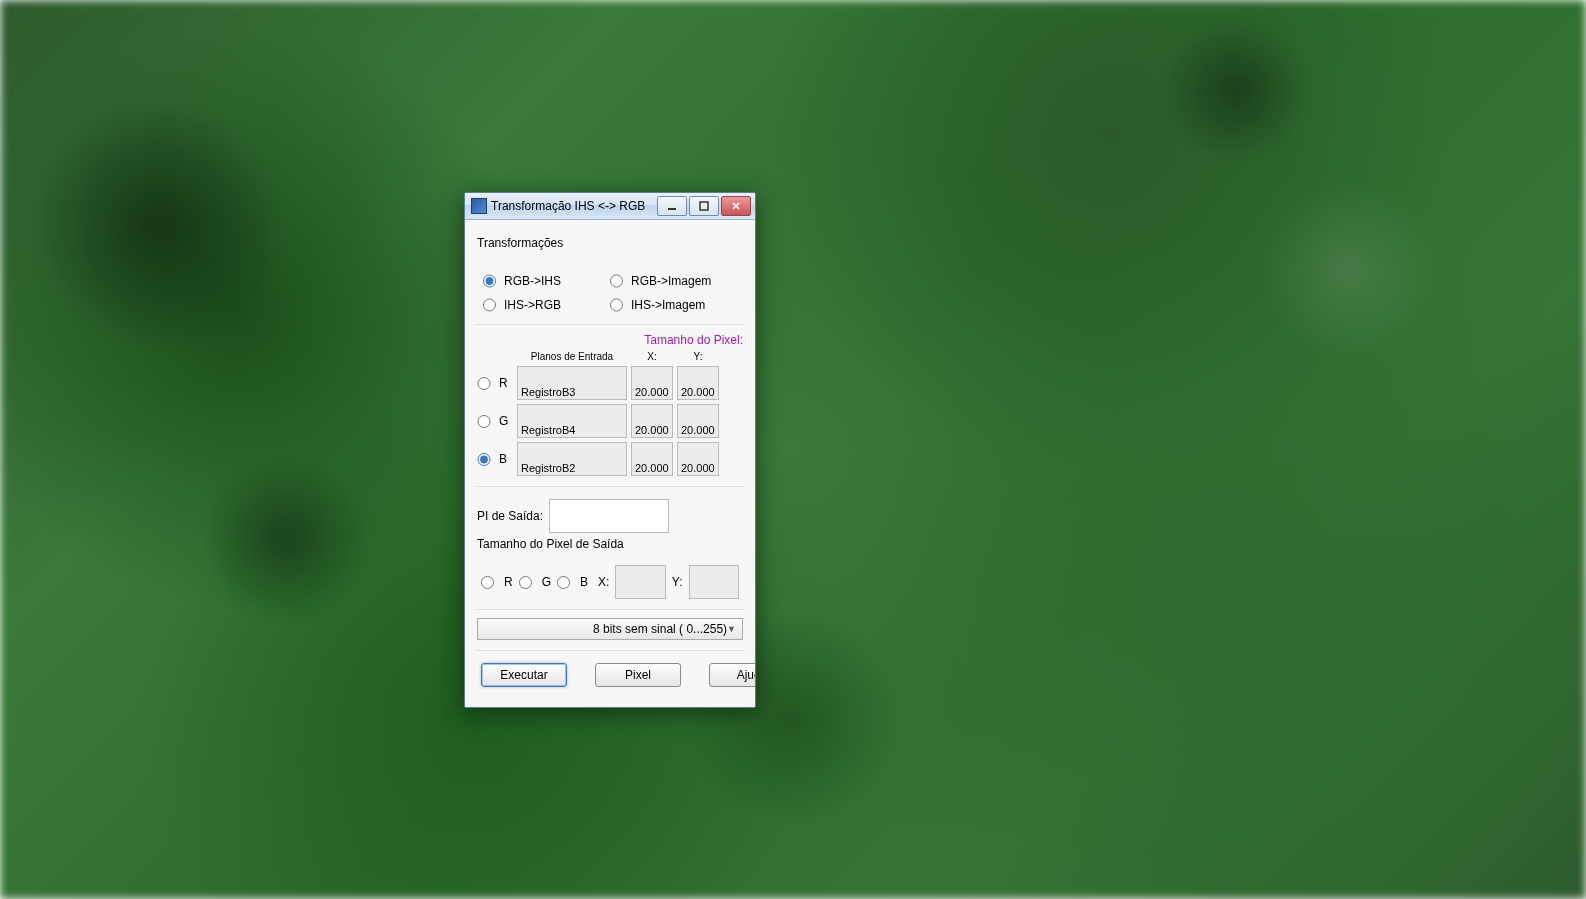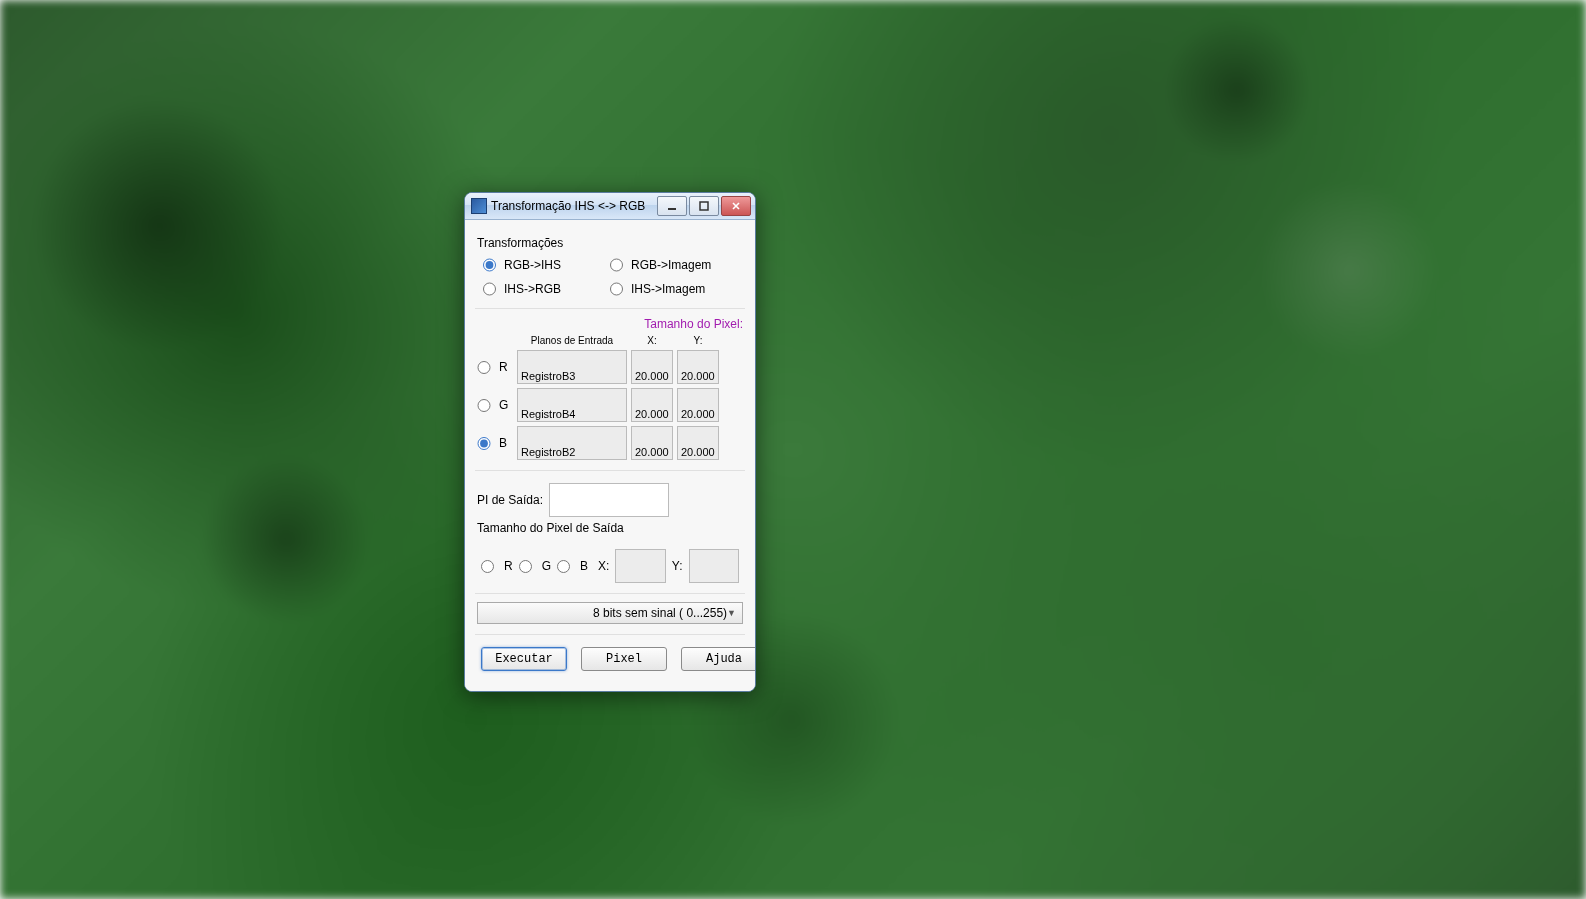--- a/index.html
+++ b/index.html
@@ -37,21 +37,21 @@
   }
 
   
   .dialog {
     position: absolute;
     left: 464px;
     top: 192px;
     width: 290px;
     background: #fff;
     border: 1px solid #5a7ca0;
-    border-radius: 8px;
+    border-radius: 2px;
     box-shadow: 0 4px 25px rgba(0,0,0,0.5);
     overflow: hidden;
   }
   .titlebar {
     height: 26px;
     background: linear-gradient(to bottom, #e9f1fb 0%, #d5e4f6 45%, #bcd3ed 46%, #d9e7f8 100%);
     border-bottom: 1px solid #9ab3d0;
     display: flex;
     align-items: center;
     padding: 0 4px 0 6px;
@@ -100,21 +100,21 @@
   }
 
   .section {
     border-top:1px solid #e0e0e0;
     padding:8px 2px 10px 2px;
   }
   .section:first-child { border-top:none; }
 
   .section-label {
     color:#000;
-    margin-bottom:6px;
+    margin-bottom:22px;
   }
 
   .radio-row {
     display:flex;
     gap:4px;
     margin:2px 0;
   }
   .radio-grid {
     display:grid;
     grid-template-columns: 1fr 1fr;
@@ -184,24 +184,23 @@
     box-sizing:border-box;
     font-size:12px;
   }
   .dropdown .chev {
     font-size:9px;
     color:#555;
   }
 
   .btn-row {
     display:flex;
-    gap:14px;
+    gap:28px;
     justify-content:flex-start;
     padding:2px 4px 0 4px;
-    font-family:Liberation Mono, monospace;
   }
   .btn {
     min-width:64px;
     height:22px;
     border:1px solid #8a8a8a;
     background:linear-gradient(to bottom,#fdfdfd,#e6e6e6);
     border-radius:3px;
     display:flex;
     align-items:center;
     justify-content:center;

